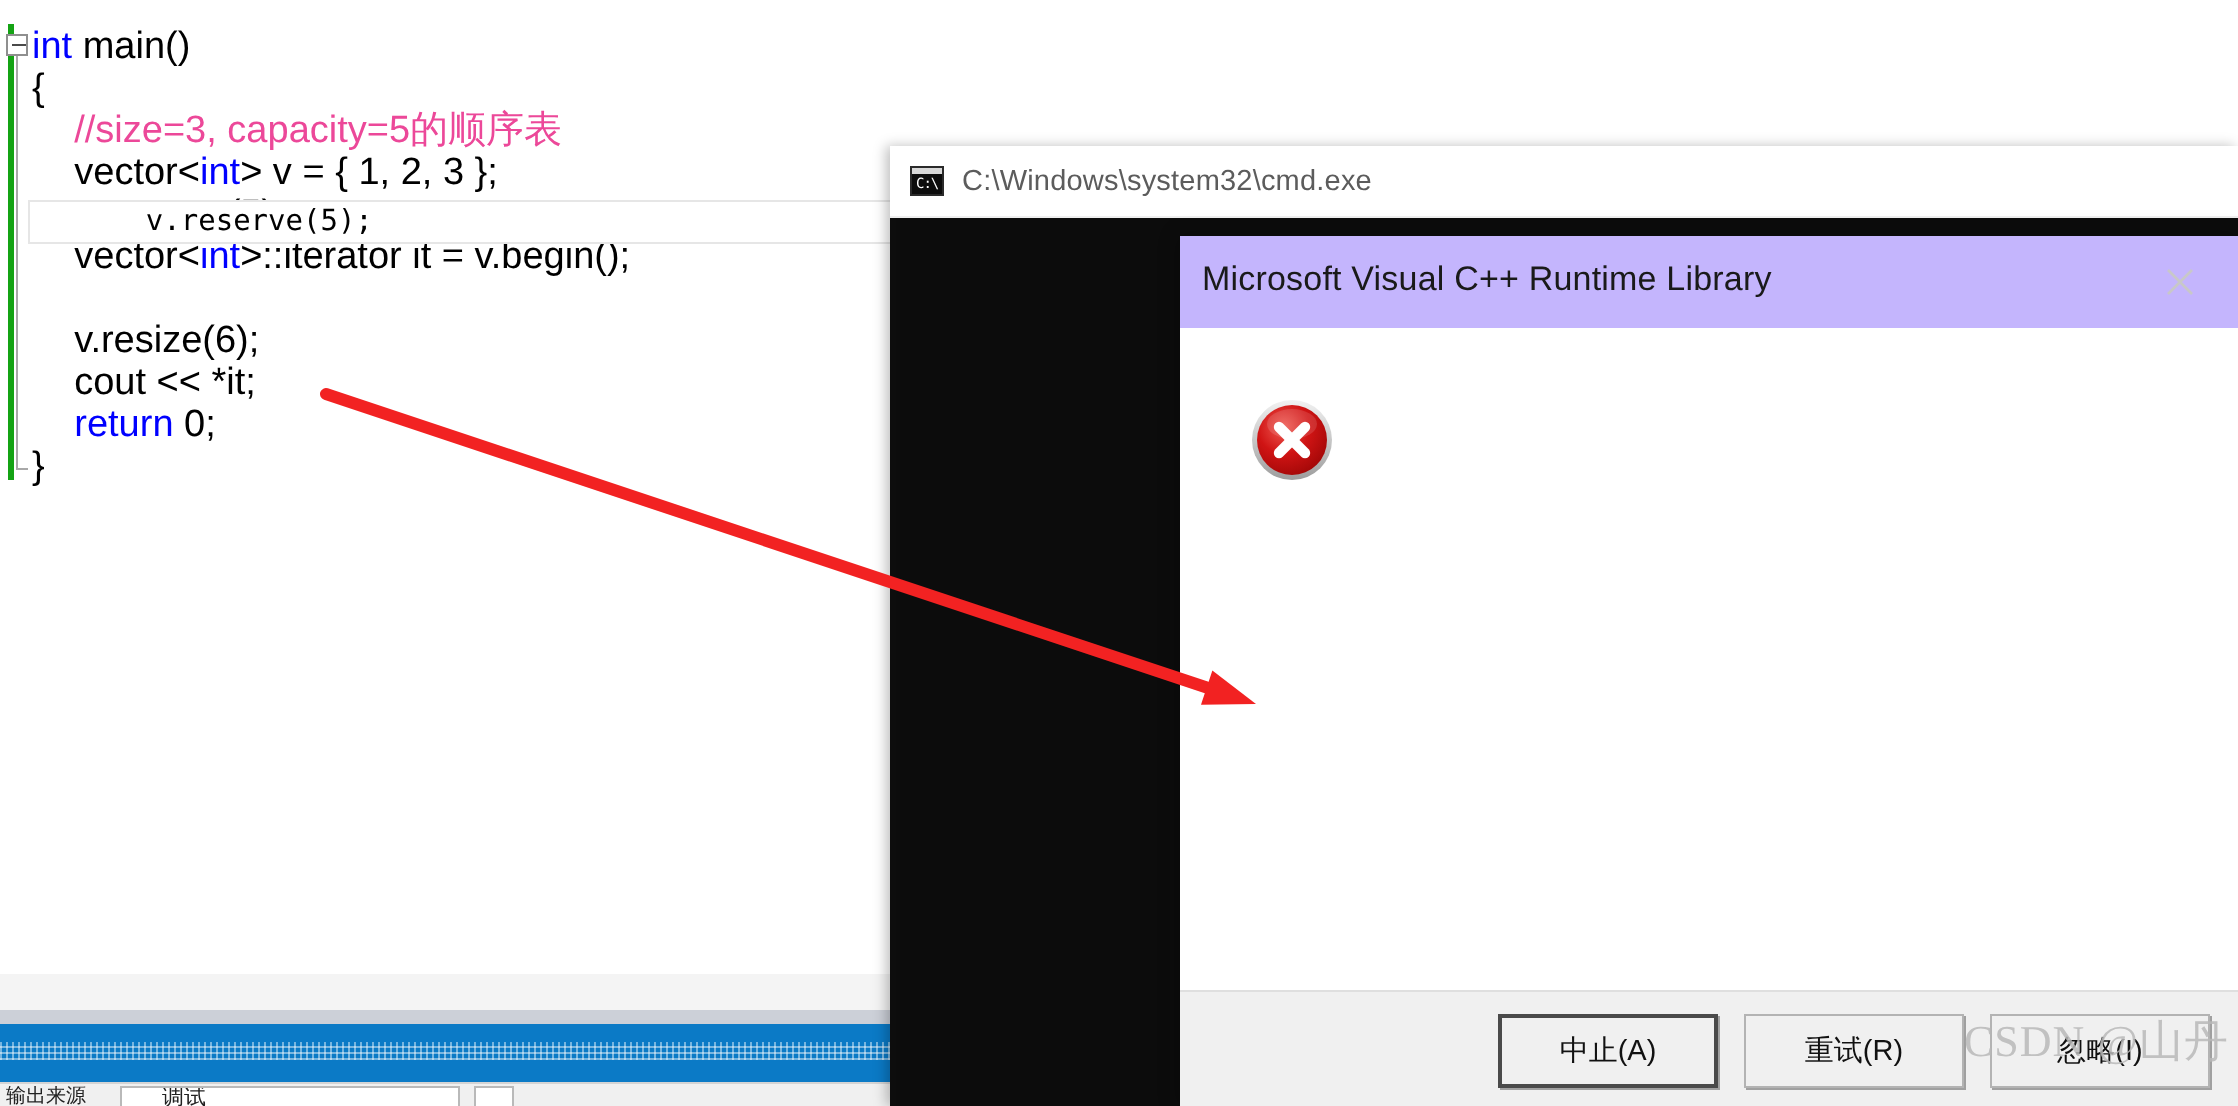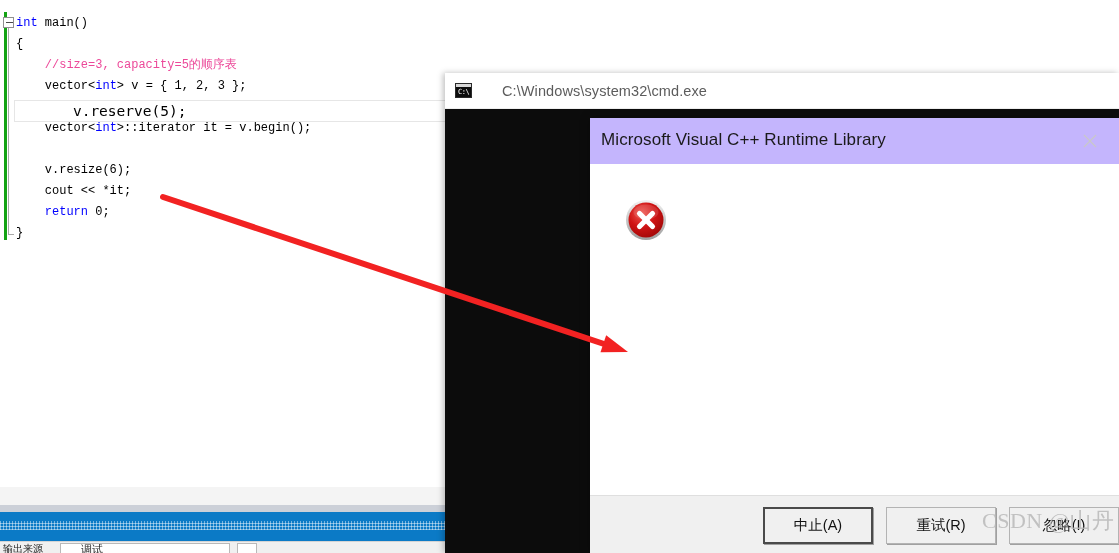--- a/index.html
+++ b/index.html
@@ -32,22 +32,22 @@
     position:absolute; left:8px; top:28px; width:1px; height:207px;
     background:#a8a8a8;
   }
   .vs-outline-foot {
     position:absolute; left:8px; top:234px; width:6px; height:1px;
     background:#a8a8a8;
   }
 
   .code {
     position:absolute; left:16px; top:13px;
-    font-family:Liberation Mono, monospace;
-    font-size:12px; line-height:21px; white-space:pre;
+    font-family:Liberation Sans, sans-serif;
+    font-size:19px; line-height:21px; white-space:pre;
     color:#000000;
   }
   .code .ln { display:block; height:21px; }
   .kw      { color:#0000ff; }
   .type    { color:#000000; }
   .cmt     { color:#ec4899; }
   .plain   { color:#000000; }
 
   
   .cur-line {
@@ -120,21 +120,21 @@
   .cmd-icon::before {
     content:""; position:absolute; left:0; top:0; right:0; height:3px;
     background:#d8d8d8;
   }
   .cmd-icon-text {
     position:absolute; left:2px; top:4px;
     font-family:"DejaVu Sans Mono","Liberation Mono",monospace;
     font-size:7px; color:#ffffff; line-height:8px; letter-spacing:-.5px;
   }
   .cmd-title {
-    font-size:14.5px; color:#5c5c5c; letter-spacing:.1px;margin-left:21px;
+    font-size:14.5px; color:#5c5c5c; letter-spacing:.1px;
   }
   .cmd-body {
     position:absolute; left:3px; top:36px; width:671px; height:444px;
     background:#0c0c0c;
   }
 
   
   .dialog {
     position:absolute; left:590px; top:118px; width:529px; height:435px;
     background:#ffffff;
@@ -158,21 +158,21 @@
     position:absolute; left:625px; top:199px; width:42px; height:42px;
   }
 
   .dlg-footer {
     position:absolute; left:0; top:377px; width:529px; height:58px;
     background:#f0f0f0; border-top:1px solid #dfdfdf;
   }
   .dlg-buttons {
     position:absolute; left:0; top:0; width:529px; height:58px;
     display:flex; align-items:center; justify-content:flex-end;
-    gap:13px;
+    padding-right:14px; gap:13px;
   }
   .dlg-btn {
     width:110px; height:37px;
     background:#f0f0f0;
     border:1px solid #b3b3b3;
     box-shadow:1px 1px 0 #a0a0a0;
     font-family:"Liberation Sans", sans-serif;
     font-size:14.5px; color:#111;
     display:flex; align-items:center; justify-content:center;
     cursor:default;

